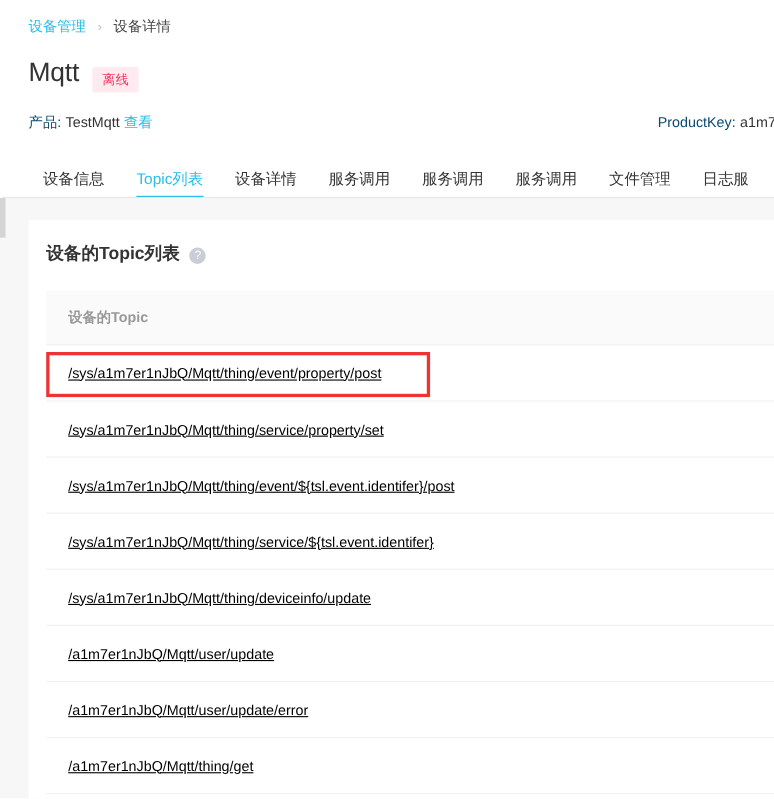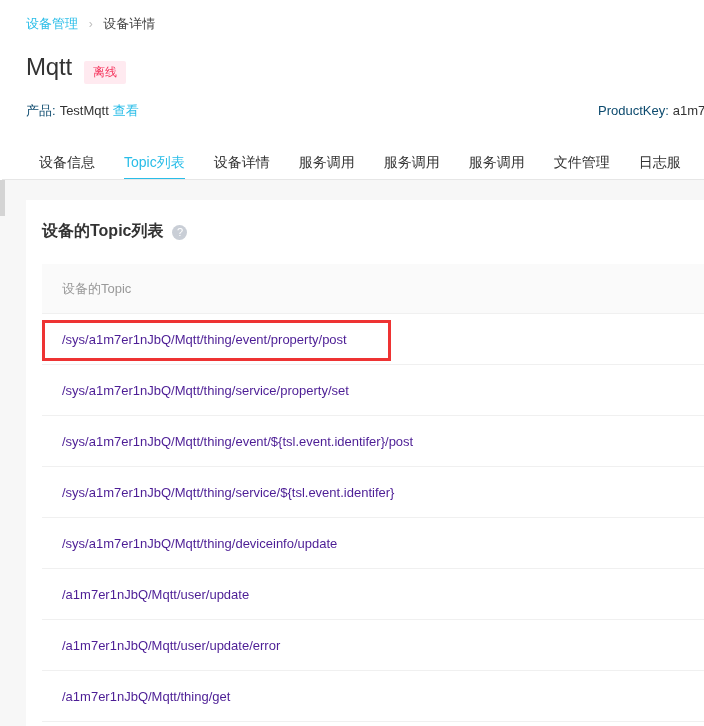--- a/index.html
+++ b/index.html
@@ -206,33 +206,35 @@
     background: #fafafa;
     height: 49px;
     display: flex;
     align-items: center;
     border-bottom: 1px solid #f0f0f0;
   }
   .table-head .th {
     font-size: 13px;
     color: #999999;
     padding-left: 20px;
+    font-weight: bold;
   }
   .table-row {
     height: 51px;
     display: flex;
     align-items: center;
     border-bottom: 1px solid #f0f0f0;
     box-sizing: border-box;
   }
   .table-row .td {
     font-size: 13px;
-    color: #4c1d95;
+    color: #000000;
     padding-left: 20px;
     white-space: nowrap;
+    text-decoration: underline;
   }
   .table-row.last-row {
     border-bottom: 1px solid #f0f0f0;
   }
 
   
   .highlight-box {
     position: absolute;
     left: 42px;
     top: 320px;

